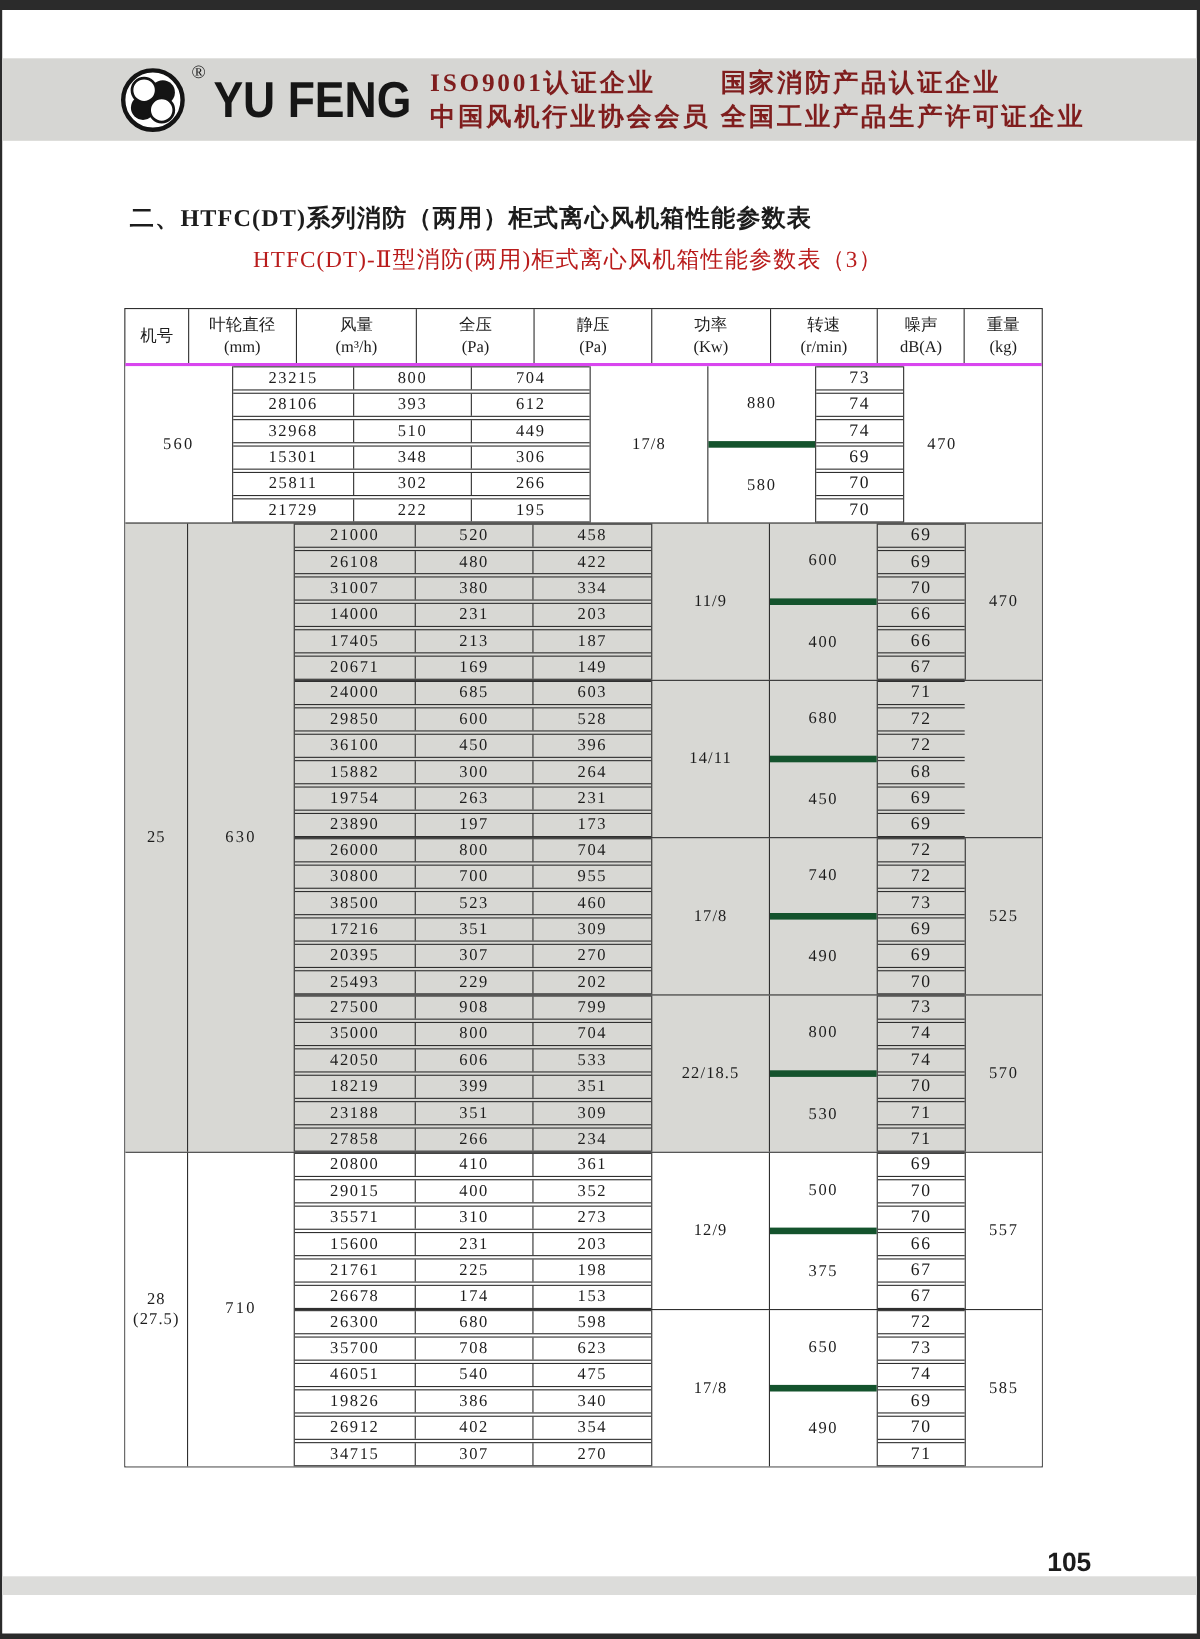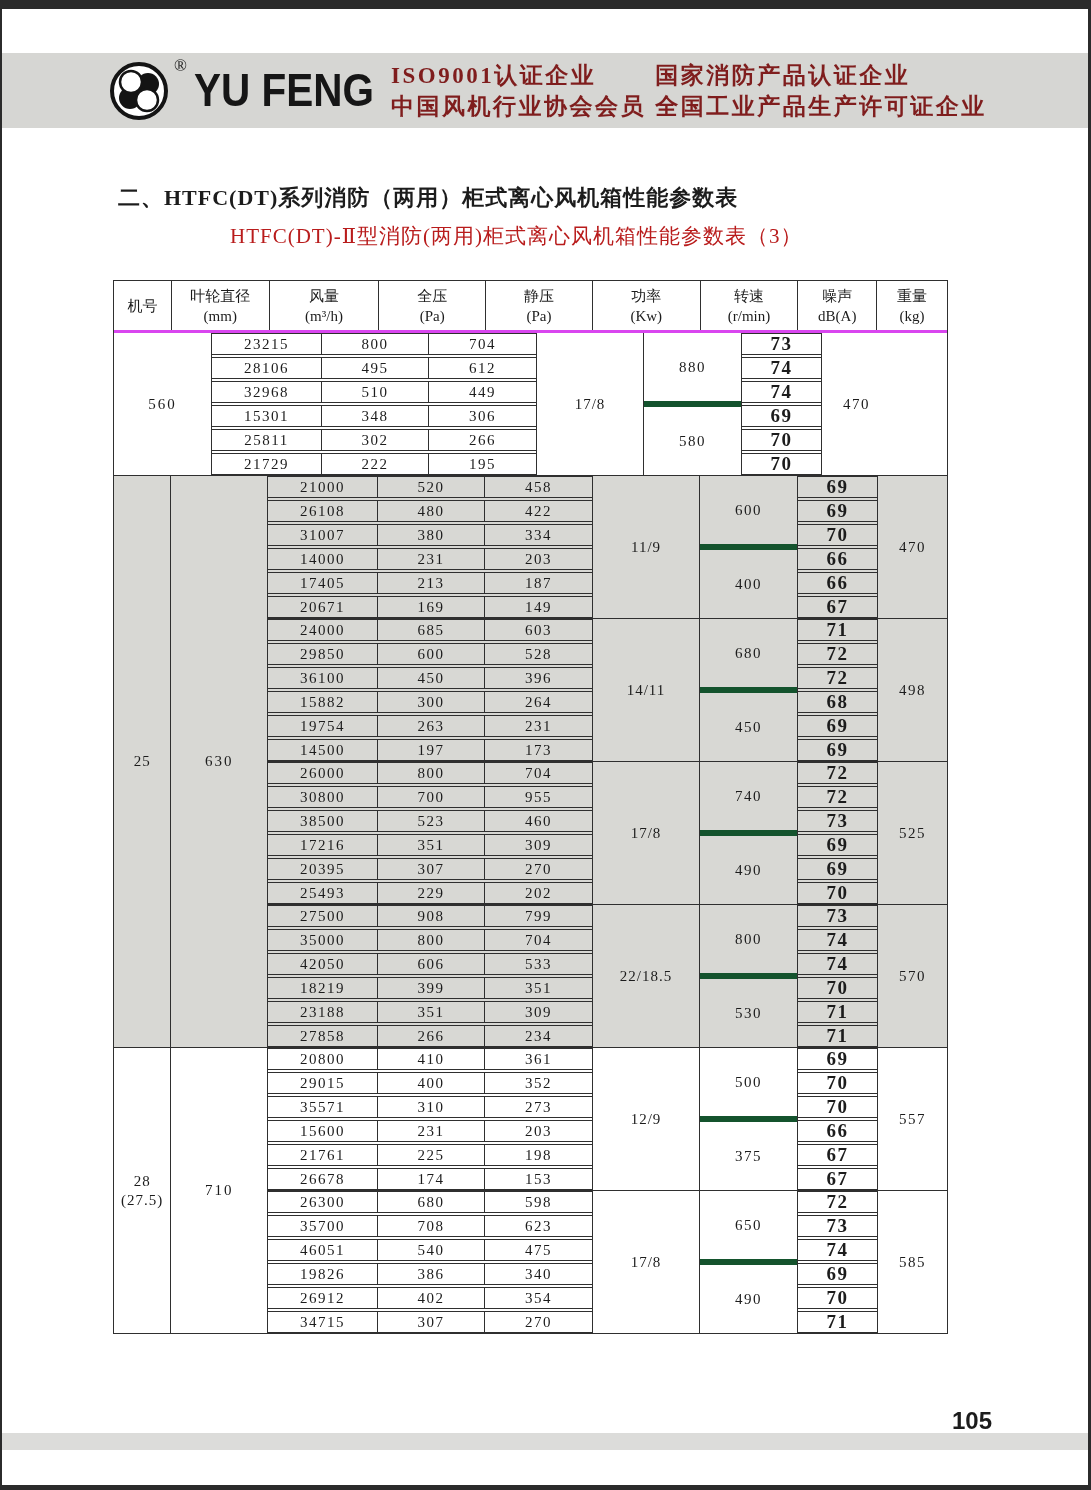--- a/index.html
+++ b/index.html
@@ -51,21 +51,21 @@
   .fc-q { width:110px; border-right:1px solid #2f2f2f; }
   .fc-t { width:107px; border-right:1px solid #2f2f2f; }
   .fc-s { width:107px; }
   .col-power { width:108px; border-left:1px solid #2f2f2f; border-right:1px solid #2f2f2f;
                display:flex; align-items:center; justify-content:center; font-size:15px; letter-spacing:1px; }
   .col-speed { width:98px; display:flex; flex-direction:column; border-right:1px solid #2f2f2f; }
   .speed-cell { flex:1; display:flex; align-items:center; justify-content:center; font-size:15px; letter-spacing:1.5px; }
   .speed-cell:first-child { border-bottom:6px solid #14532d; }
   .col-noise { width:79px; display:flex; flex-direction:column; row-gap:2px; }
   .noise-cell { height:22px; border-top:1px solid #2f2f2f; border-bottom:1px solid #2f2f2f;
-                display:flex; align-items:center; justify-content:center; font-size:19px; letter-spacing:1.5px;font-weight:bold; }
+                display:flex; align-items:center; justify-content:center; font-size:16px; letter-spacing:1.5px; }
   .col-weight { width:70px; border-left:1px solid #2f2f2f; display:flex; align-items:center;
                 justify-content:center; font-size:15px; letter-spacing:1.5px; }
   
   .footer-band { position:absolute; left:0; right:0; top:1424px; height:17px; background:#dcdcda; }
   .page-number { position:absolute; left:950px; top:1398px; font-family:"Liberation Sans","DejaVu Sans",sans-serif;
                  font-weight:bold; font-size:24px; color:#1c1c1c; }
 </style>
 </head>
 <body>
 
@@ -143,21 +143,21 @@
           <div class="groups">
             <div class="group">
               <div class="col-flow">
                 <div class="flow-row">
                   <div class="flow-cell fc-q">23215</div>
                   <div class="flow-cell fc-t">800</div>
                   <div class="flow-cell fc-s">704</div>
                 </div>
                 <div class="flow-row">
                   <div class="flow-cell fc-q">28106</div>
-                  <div class="flow-cell fc-t">495</div>
+                  <div class="flow-cell fc-t">393</div>
                   <div class="flow-cell fc-s">612</div>
                 </div>
                 <div class="flow-row">
                   <div class="flow-cell fc-q">32968</div>
                   <div class="flow-cell fc-t">510</div>
                   <div class="flow-cell fc-s">449</div>
                 </div>
                 <div class="flow-row">
                   <div class="flow-cell fc-q">15301</div>
                   <div class="flow-cell fc-t">348</div>
@@ -266,39 +266,38 @@
                   <div class="flow-cell fc-q">15882</div>
                   <div class="flow-cell fc-t">300</div>
                   <div class="flow-cell fc-s">264</div>
                 </div>
                 <div class="flow-row">
                   <div class="flow-cell fc-q">19754</div>
                   <div class="flow-cell fc-t">263</div>
                   <div class="flow-cell fc-s">231</div>
                 </div>
                 <div class="flow-row">
-                  <div class="flow-cell fc-q">14500</div>
+                  <div class="flow-cell fc-q">23890</div>
                   <div class="flow-cell fc-t">197</div>
                   <div class="flow-cell fc-s">173</div>
                 </div>
               </div>
               <div class="col-power">14/11</div>
               <div class="col-speed">
                 <div class="speed-cell">680</div>
                 <div class="speed-cell">450</div>
               </div>
               <div class="col-noise">
                 <div class="noise-cell">71</div>
                 <div class="noise-cell">72</div>
                 <div class="noise-cell">72</div>
                 <div class="noise-cell">68</div>
                 <div class="noise-cell">69</div>
                 <div class="noise-cell">69</div>
               </div>
-              <div class="col-weight">498</div>
             </div>
             <div class="group">
               <div class="col-flow">
                 <div class="flow-row">
                   <div class="flow-cell fc-q">26000</div>
                   <div class="flow-cell fc-t">800</div>
                   <div class="flow-cell fc-s">704</div>
                 </div>
                 <div class="flow-row">
                   <div class="flow-cell fc-q">30800</div>

